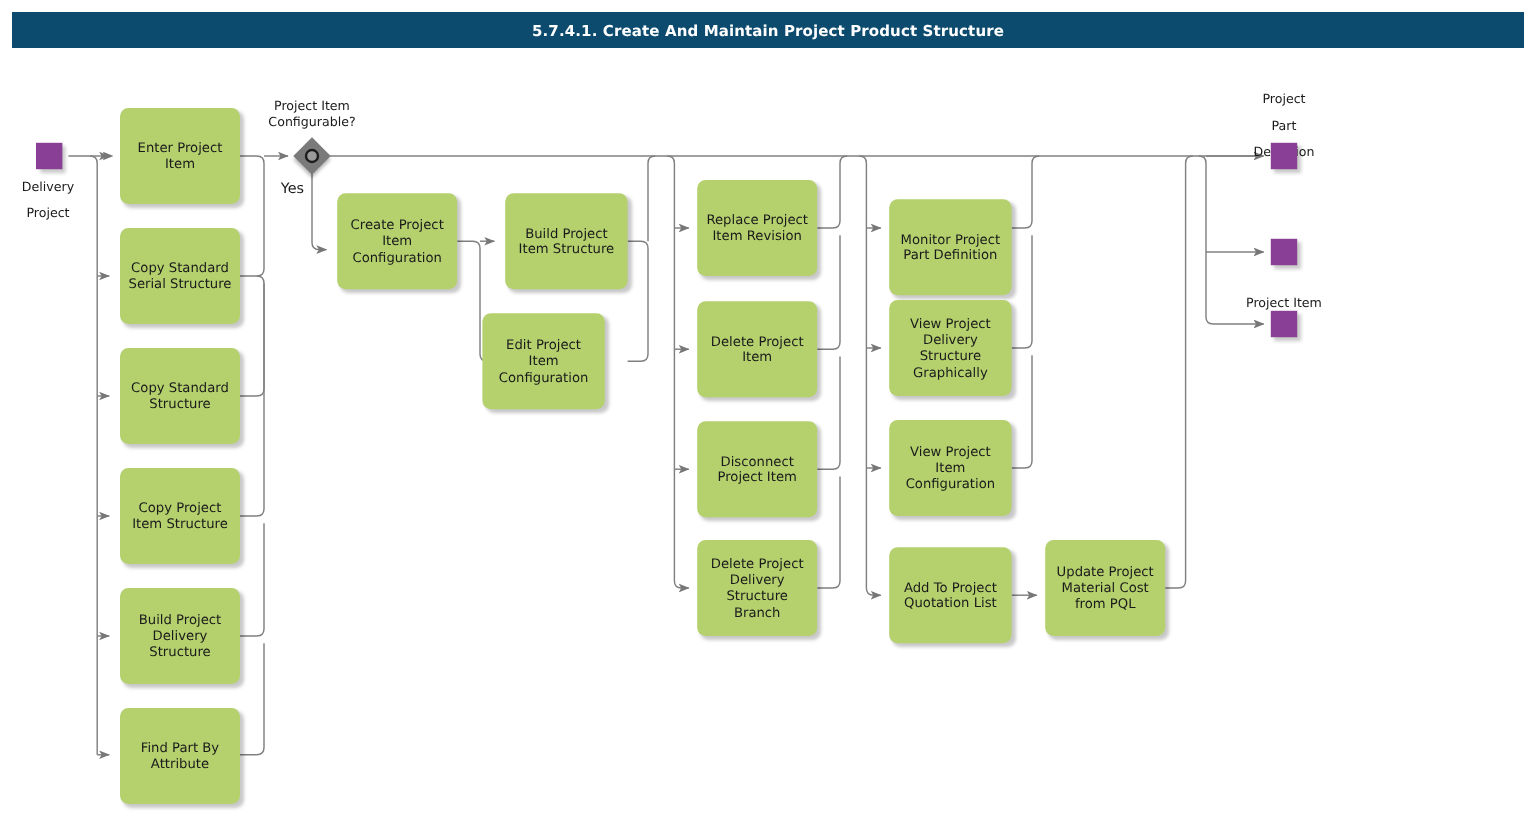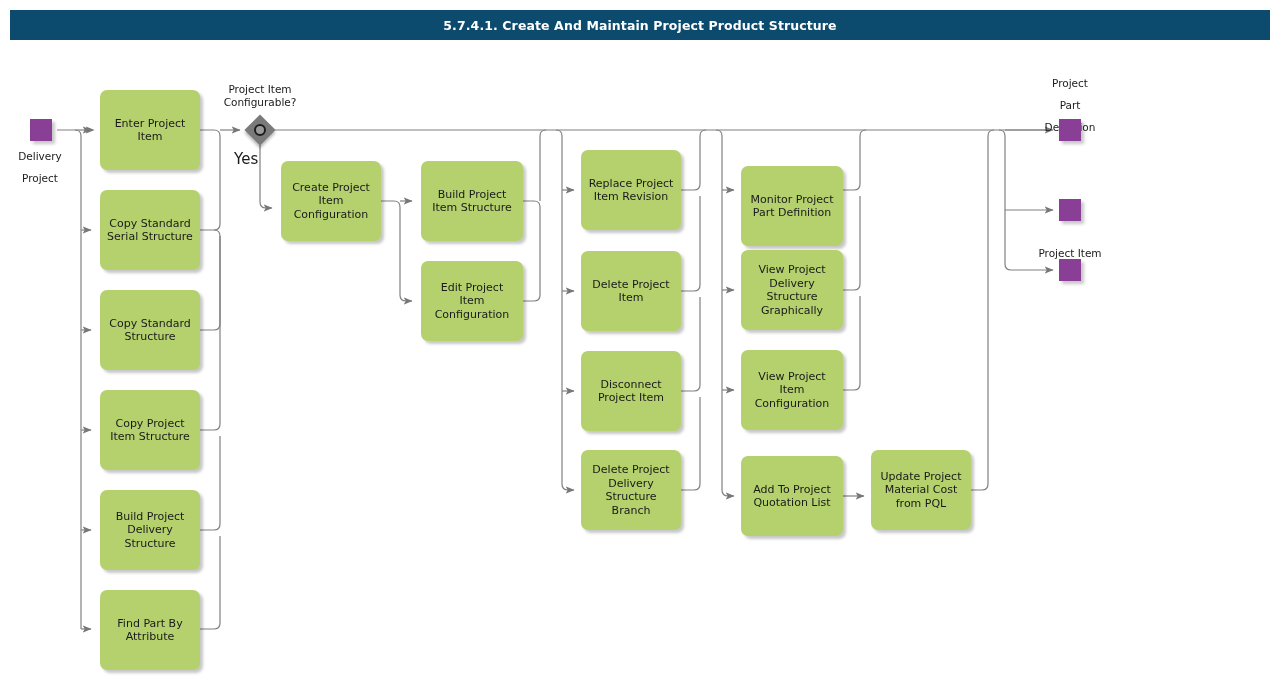--- a/index.html
+++ b/index.html
@@ -109,21 +109,21 @@
   .decision-label {
     position: absolute;
     text-align: center;
     font-size: 10.5px;
     line-height: 13px;
     color: #1a1a1a;
     white-space: pre-line;
   }
   .branch-label {
     position: absolute;
-    font-size: 15px;
+    font-size: 12px;
     color: #1a1a1a;
   }
 </style>
 </head>
 <body>
 
 <div id="canvas">
 
   <div class="titlebar">5.7.4.1. Create And Maintain Project Product Structure</div>
 
@@ -233,21 +233,21 @@
   <div class="node" style="left:281px; top:161px; width:100px; height:80px;">
     <span class="label">Create Project
 Item
 Configuration</span>
   </div>
 
   <div class="node" style="left:421px; top:161px; width:102px; height:80px;">
     <span class="label">Build Project
 Item Structure</span>
   </div>
-  <div class="node" style="left:421px; top:261px; width:102px; height:80px;">
+  <div class="node" style="left:402px; top:261px; width:102px; height:80px;">
     <span class="label">Edit Project
 Item
 Configuration</span>
   </div>
 
   <div class="node" style="left:581px; top:150px; width:100px; height:80px;">
     <span class="label">Replace Project
 Item Revision</span>
   </div>
   <div class="node" style="left:581px; top:251px; width:100px; height:80px;">

